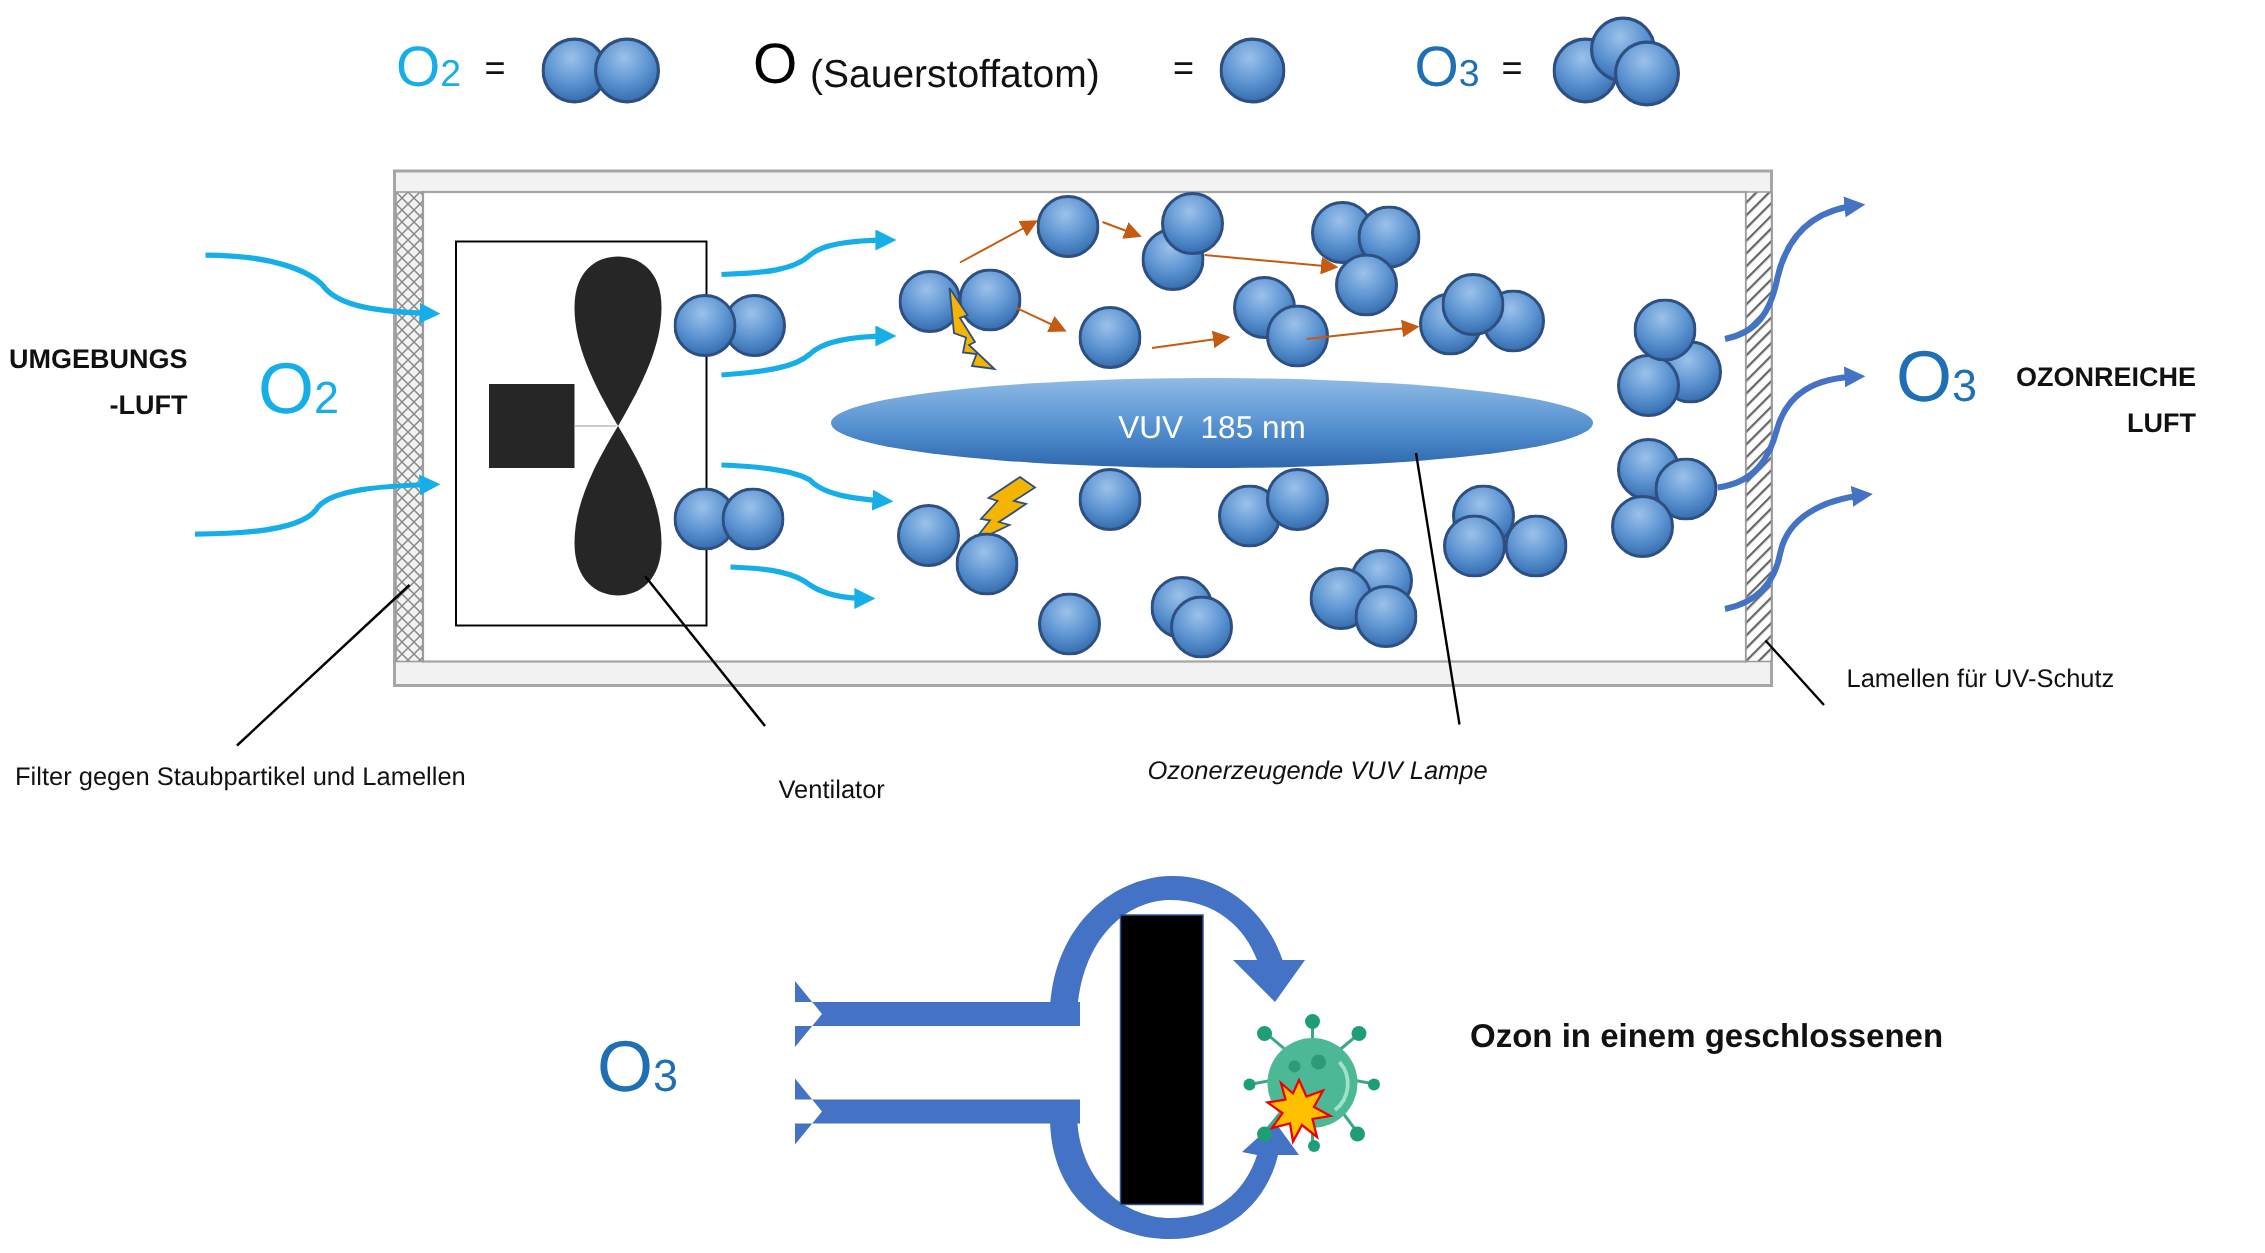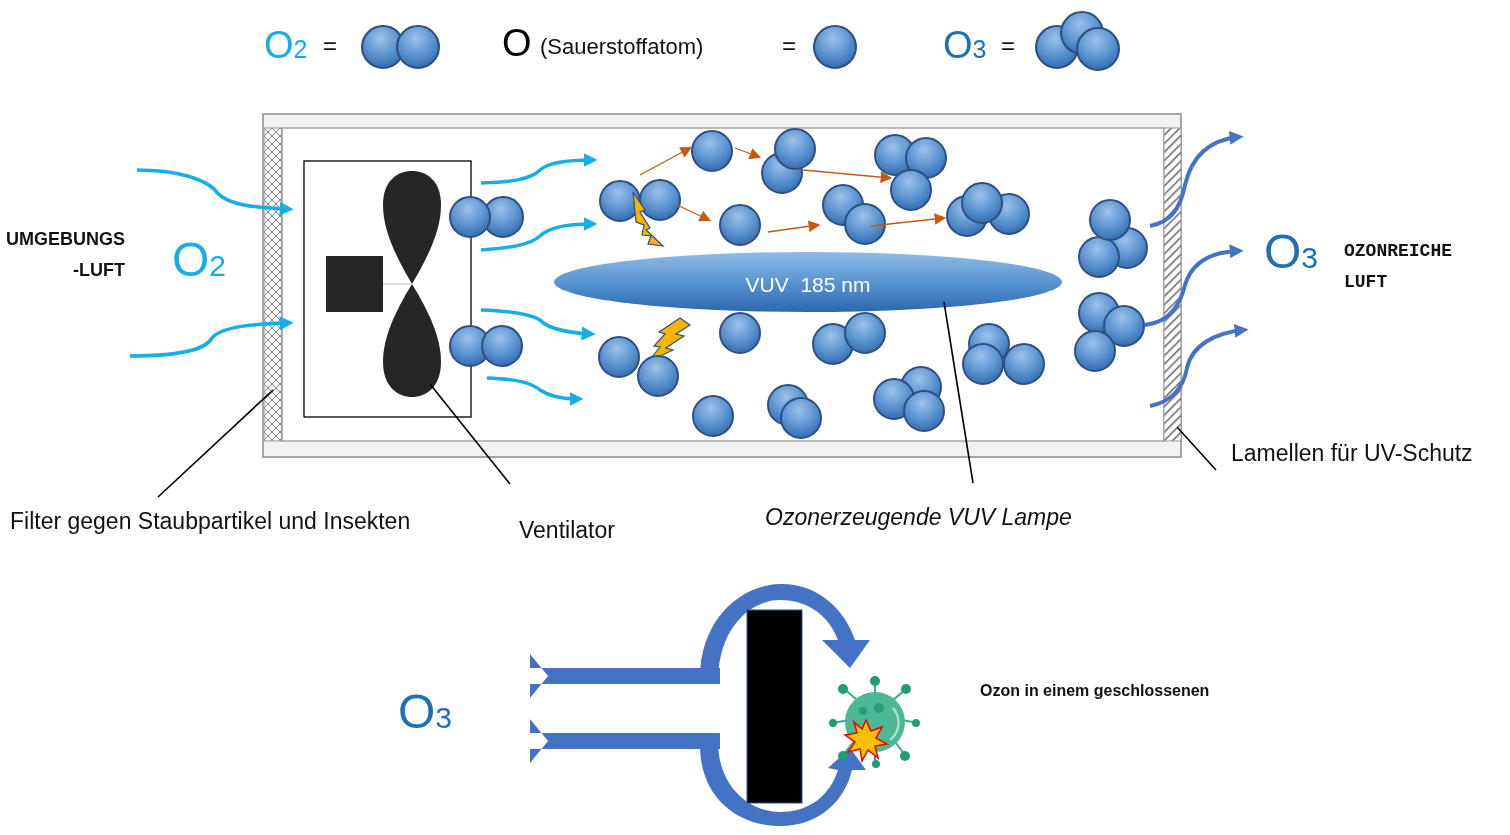--- a/index.html
+++ b/index.html
@@ -1,19 +1,19 @@
 <!DOCTYPE html>
 <html><head>
 <meta charset="utf-8">
 <style>
   html,body{margin:0;padding:0;background:#fff;}
   body{width:1510px;height:835px;position:relative;overflow:hidden;font-family:"Liberation Sans",sans-serif;}
   svg text{font-family:"Liberation Sans",sans-serif;}
   .abs{position:absolute;}
-  .lbl{position:absolute;color:#111;font-size:23px;white-space:nowrap;font-family:"Liberation Sans",sans-serif;}
+  .lbl{position:absolute;color:#111;font-size:17px;white-space:nowrap;font-family:"Liberation Sans",sans-serif;}
   .bold{font-weight:bold;}
 </style>
 </head>
 <body>
 
 <svg class="abs" style="left:0;top:0" width="1510" height="835">
   <defs>
     <radialGradient id="mol" cx="45%" cy="30%" r="75%">
       <stop offset="0%" stop-color="#9cc1ea"></stop>
       <stop offset="55%" stop-color="#5b93d1"></stop>
@@ -204,48 +204,48 @@
   <path d="M866 720 L871 731 L882 727 L876 738 L887 744 L875 746 L878 758 L868 750 L862 761 L860 749 L848 752 L855 742 L845 735 L857 733 L854 722 L862 729 Z" fill="#ffc000" stroke="#e00" stroke-width="1.5"></path>
 </svg>
 
 <div class="lbl" style="left:264px;top:24px;font-size:38px;color:#16aee8;">
   <span>O</span><span style="font-size:25px;">2</span>
 </div>
 <div class="lbl" style="left:323px;top:32px;font-size:24px;">=</div>
 <div class="lbl" style="left:502px;top:22px;font-size:38px;color:#000;">
   <span>O</span>
 </div>
-<div class="lbl" style="left:540px;top:34px;font-size:22px;">(Sauerstoffatom)</div>
+<div class="lbl" style="left:540px;top:34px;font-size:26px;">(Sauerstoffatom)</div>
 <div class="lbl" style="left:782px;top:32px;font-size:24px;">=</div>
 <div class="lbl" style="left:943px;top:24px;font-size:38px;color:#1f6fb5;">
   <span>O</span><span style="font-size:25px;">3</span>
 </div>
 <div class="lbl" style="left:1001px;top:32px;font-size:24px;">=</div>
 
 <div class="lbl bold" style="left:6px;top:224px;font-size:18px;text-align:right;line-height:31px;">
   <div>UMGEBUNGS</div>
   <div>-LUFT</div>
 </div>
 <div class="lbl" style="left:172px;top:232px;font-size:48px;color:#16aee8;">
   <span>O</span><span style="font-size:30px;">2</span>
 </div>
 
 <div class="lbl" style="left:1264px;top:224px;font-size:48px;color:#1f6fb5;">
   <span>O</span><span style="font-size:30px;">3</span>
 </div>
-<div class="lbl bold" style="left:1344px;top:236px;font-size:18px;text-align:left;line-height:31px;font-family:Liberation Mono, monospace;">
+<div class="lbl bold" style="left:1344px;top:236px;font-size:18px;text-align:right;line-height:31px;">
   <div>OZONREICHE</div>
   <div>LUFT</div>
 </div>
 
-<div class="lbl" style="left:10px;top:508px;">Filter gegen Staubpartikel und Insekten</div>
+<div class="lbl" style="left:10px;top:508px;">Filter gegen Staubpartikel und Lamellen</div>
 <div class="lbl" style="left:519px;top:517px;">Ventilator</div>
 <div class="lbl" style="left:765px;top:504px;font-style:italic;">Ozonerzeugende VUV Lampe</div>
 <div class="lbl" style="left:1231px;top:434px;text-align:center;line-height:38px;">
   <div>Lamellen für UV-Schutz</div>
 </div>
 
 <div class="lbl" style="left:398px;top:684px;font-size:48px;color:#1f6fb5;">
   <span>O</span><span style="font-size:30px;">3</span>
 </div>
-<div class="lbl bold" style="left:980px;top:672px;font-size:16px;line-height:38px;">
+<div class="lbl bold" style="left:980px;top:672px;font-size:22px;line-height:38px;">
   <div>Ozon in einem geschlossenen</div>
 </div>
 
 </body></html>

